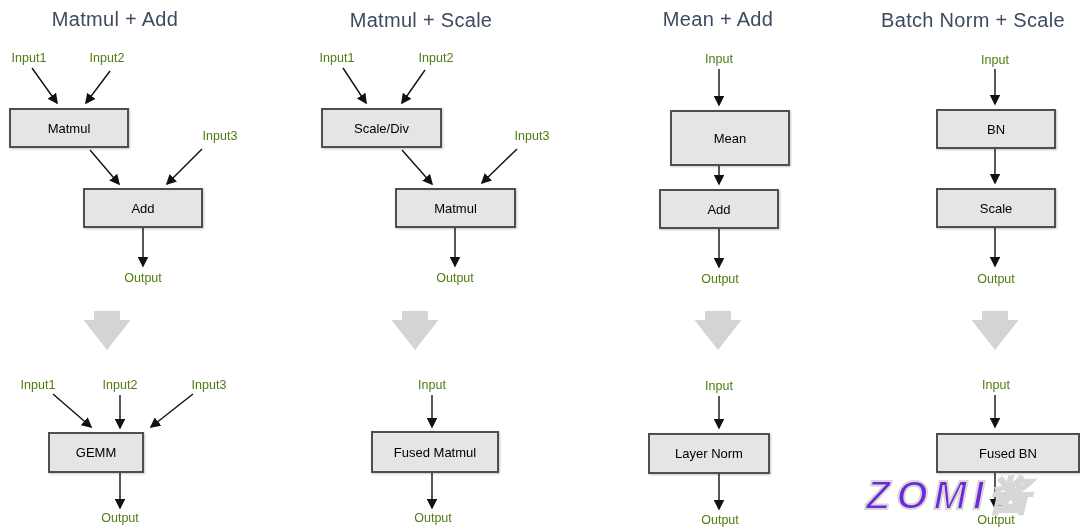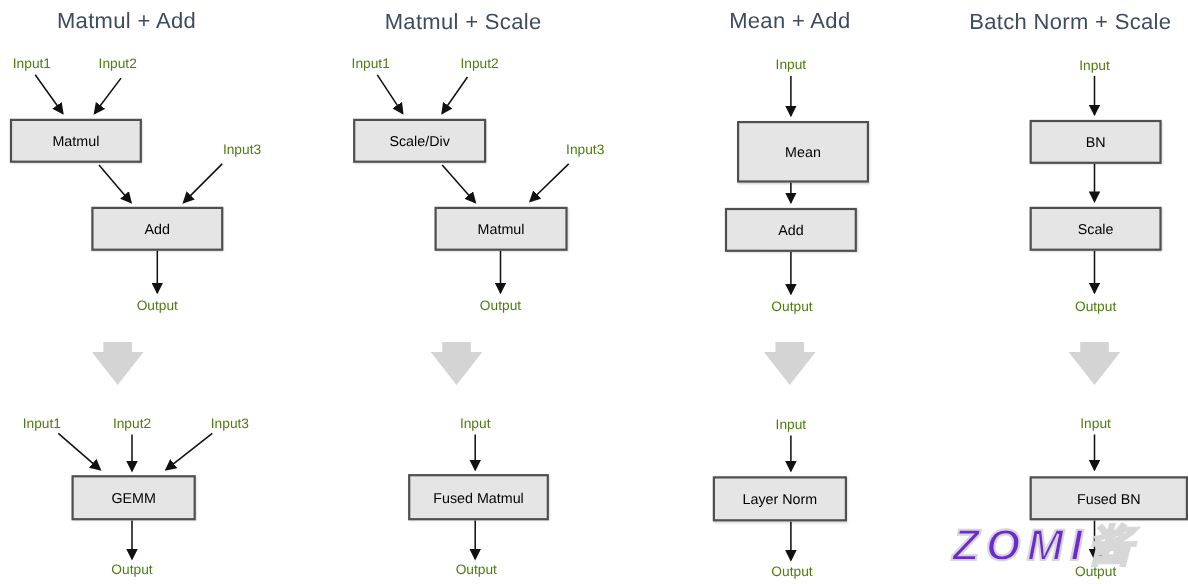--- a/index.html
+++ b/index.html
@@ -93,21 +93,21 @@
   <div class="lbl" style="left:29px;top:51px">Input1</div>
   <div class="lbl" style="left:107px;top:51px">Input2</div>
   <div class="lbl" style="left:220px;top:129px">Input3</div>
   <div class="node" style="left:9px;top:108px;width:120px;height:40px">Matmul</div>
   <div class="node" style="left:83px;top:188px;width:120px;height:40px">Add</div>
   <div class="lbl" style="left:143px;top:271px">Output</div>
 
   <div class="lbl" style="left:38px;top:378px">Input1</div>
   <div class="lbl" style="left:120px;top:378px">Input2</div>
   <div class="lbl" style="left:209px;top:378px">Input3</div>
-  <div class="node" style="left:65px;top:432px;width:113px;height:41px">GEMM</div>
+  <div class="node" style="left:48px;top:432px;width:96px;height:41px">GEMM</div>
   <div class="lbl" style="left:120px;top:511px">Output</div>
 
   <div class="lbl" style="left:337px;top:51px">Input1</div>
   <div class="lbl" style="left:436px;top:51px">Input2</div>
   <div class="lbl" style="left:532px;top:129px">Input3</div>
   <div class="node" style="left:321px;top:108px;width:121px;height:40px">Scale/Div</div>
   <div class="node" style="left:395px;top:188px;width:121px;height:40px">Matmul</div>
   <div class="lbl" style="left:455px;top:271px">Output</div>
 
   <div class="lbl" style="left:432px;top:378px">Input</div>

